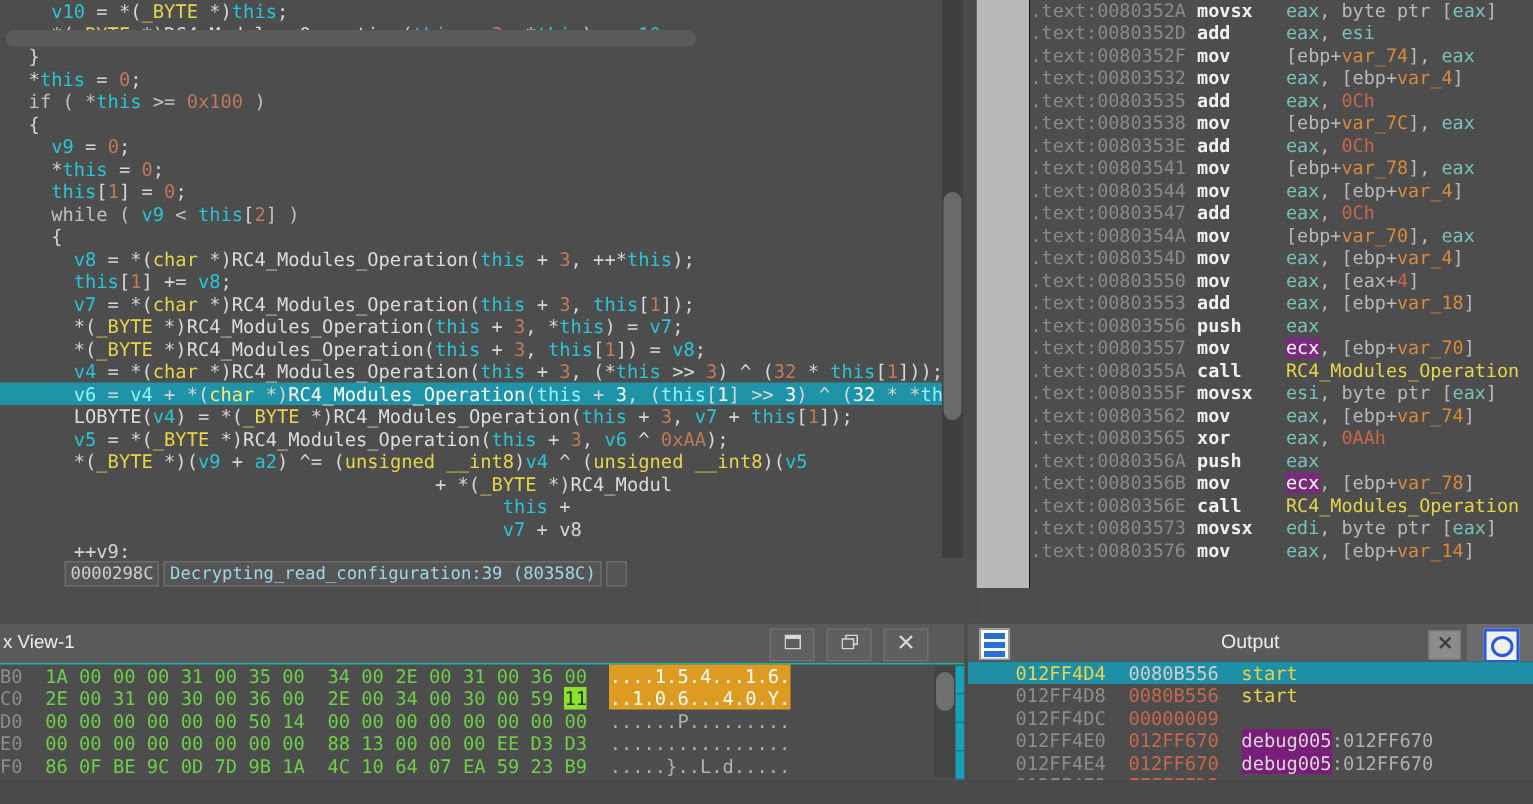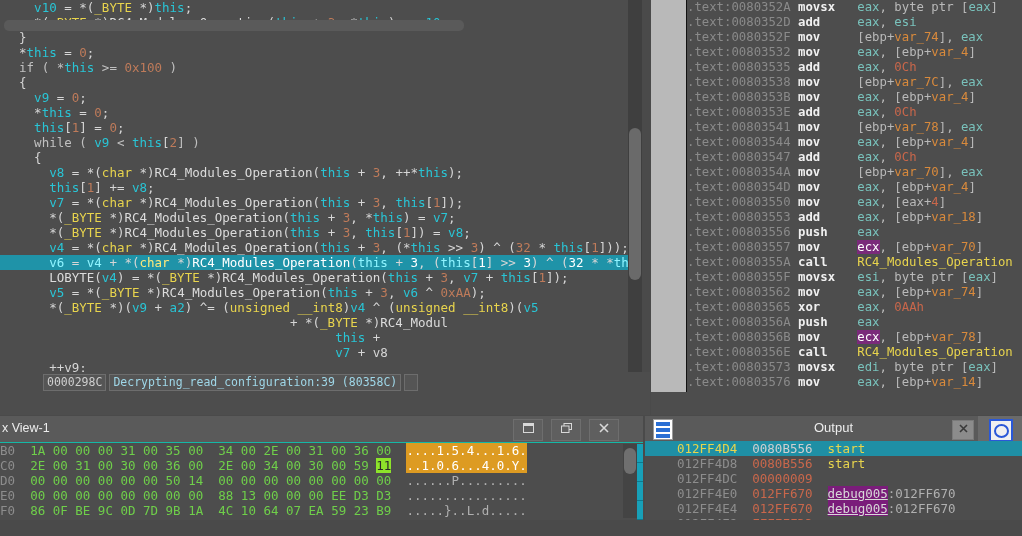--- a/index.html
+++ b/index.html
@@ -91,21 +91,21 @@
   #out .reftab{position:absolute;right:0;top:0;width:44px;height:25px;background:#6a6a6a;}
   #out .reftab i{position:absolute;left:11px;top:3px;width:20px;height:19px;border:2px solid #2a58d8;background:#f0f0f0;}
   #out .reftab i s{position:absolute;left:3px;top:3px;width:11px;height:10px;border:2px solid #2a58d8;border-radius:50%;}
   #out .obody{position:absolute;left:0;top:25px;width:377px;height:79px;background:#4d4d4d;overflow:hidden;}
   .oline{height:15px;line-height:15px;white-space:pre;font-size:12.5px;padding-left:32px;}
   .oline.sel{background:#1f8fa5;}
   .oa{color:#8d8d8d;}
   .ov{color:#c9674b;}
   .os{color:#e8d44d;}
   .od{color:#b0b0b0;}
-  .odh{background:#7a1d7a;color:#d8d8d8;text-decoration:underline;}
+  .odh{background:#7a1d7a;color:#d8d8d8;}
   .oline.sel .oa{color:#e8d44d;}
   .oline.sel .ov{color:#cfcfcf;}
   .oline.sel .os{color:#e8d44d;}
 
   .stxt{display:inline-block;border:1px solid #6d6d6d;background:#555;color:#cfcfcf;
         font-size:11.5px;height:14px;line-height:14px;padding:0 3px;margin-right:2px;white-space:pre;margin-top:40px;}
   .stxt.blue{color:#8fd3e8;}
 </style>
 </head>
 <body>
@@ -152,21 +152,20 @@
 
   <div class="pane" id="disasm">
     <div class="navband"></div>
     <div class="dcode" id="disasm-code">
         <div class="dline"><span class="dseg">.text:0080352A</span> <span class="dmn">movsx  </span> <span class="dreg">eax</span><span class="dmem">, </span><span class="dmem">byte ptr [</span><span class="dreg">eax</span><span class="dmem">]</span></div>
         <div class="dline"><span class="dseg">.text:0080352D</span> <span class="dmn">add    </span> <span class="dreg">eax</span><span class="dmem">, </span><span class="dreg">esi</span></div>
         <div class="dline"><span class="dseg">.text:0080352F</span> <span class="dmn">mov    </span> <span class="dmem">[ebp+</span><span class="dvar">var_74</span><span class="dmem">], </span><span class="dreg">eax</span></div>
         <div class="dline"><span class="dseg">.text:00803532</span> <span class="dmn">mov    </span> <span class="dreg">eax</span><span class="dmem">, [ebp+</span><span class="dvar">var_4</span><span class="dmem">]</span></div>
         <div class="dline"><span class="dseg">.text:00803535</span> <span class="dmn">add    </span> <span class="dreg">eax</span><span class="dmem">, </span><span class="dnum">0Ch</span></div>
         <div class="dline"><span class="dseg">.text:00803538</span> <span class="dmn">mov    </span> <span class="dmem">[ebp+</span><span class="dvar">var_7C</span><span class="dmem">], </span><span class="dreg">eax</span></div>
-        <div class="dline"><span class="dseg">.text:0080353B</span> <span class="dmn">mov    </span> <span class="dreg">eax</span><span class="dmem">, [ebp+</span><span class="dvar">var_4</span><span class="dmem">]</span></div>
         <div class="dline"><span class="dseg">.text:0080353E</span> <span class="dmn">add    </span> <span class="dreg">eax</span><span class="dmem">, </span><span class="dnum">0Ch</span></div>
         <div class="dline"><span class="dseg">.text:00803541</span> <span class="dmn">mov    </span> <span class="dmem">[ebp+</span><span class="dvar">var_78</span><span class="dmem">], </span><span class="dreg">eax</span></div>
         <div class="dline"><span class="dseg">.text:00803544</span> <span class="dmn">mov    </span> <span class="dreg">eax</span><span class="dmem">, [ebp+</span><span class="dvar">var_4</span><span class="dmem">]</span></div>
         <div class="dline"><span class="dseg">.text:00803547</span> <span class="dmn">add    </span> <span class="dreg">eax</span><span class="dmem">, </span><span class="dnum">0Ch</span></div>
         <div class="dline"><span class="dseg">.text:0080354A</span> <span class="dmn">mov    </span> <span class="dmem">[ebp+</span><span class="dvar">var_70</span><span class="dmem">], </span><span class="dreg">eax</span></div>
         <div class="dline"><span class="dseg">.text:0080354D</span> <span class="dmn">mov    </span> <span class="dreg">eax</span><span class="dmem">, [ebp+</span><span class="dvar">var_4</span><span class="dmem">]</span></div>
         <div class="dline"><span class="dseg">.text:00803550</span> <span class="dmn">mov    </span> <span class="dreg">eax</span><span class="dmem">, [eax+</span><span class="dnum">4</span><span class="dmem">]</span></div>
         <div class="dline"><span class="dseg">.text:00803553</span> <span class="dmn">add    </span> <span class="dreg">eax</span><span class="dmem">, [ebp+</span><span class="dvar">var_18</span><span class="dmem">]</span></div>
         <div class="dline"><span class="dseg">.text:00803556</span> <span class="dmn">push   </span> <span class="dreg">eax</span></div>
         <div class="dline"><span class="dseg">.text:00803557</span> <span class="dmn">mov    </span> <span class="dhl">ecx</span><span class="dmem">, [ebp+</span><span class="dvar">var_70</span><span class="dmem">]</span></div>

